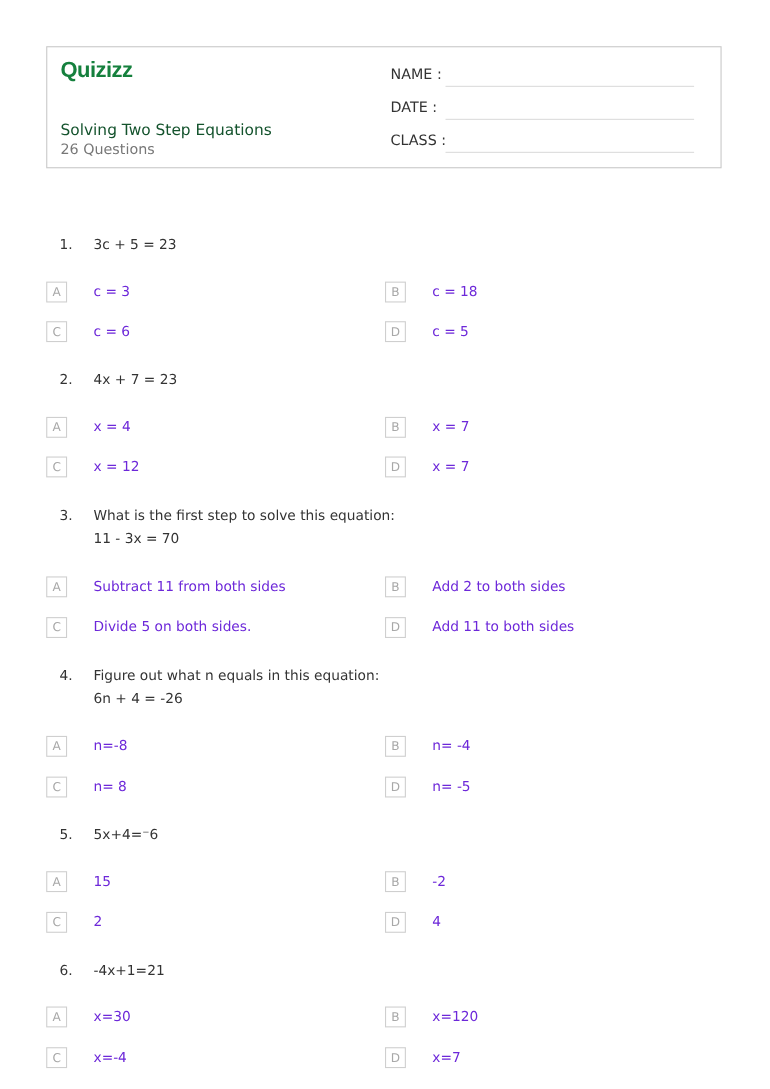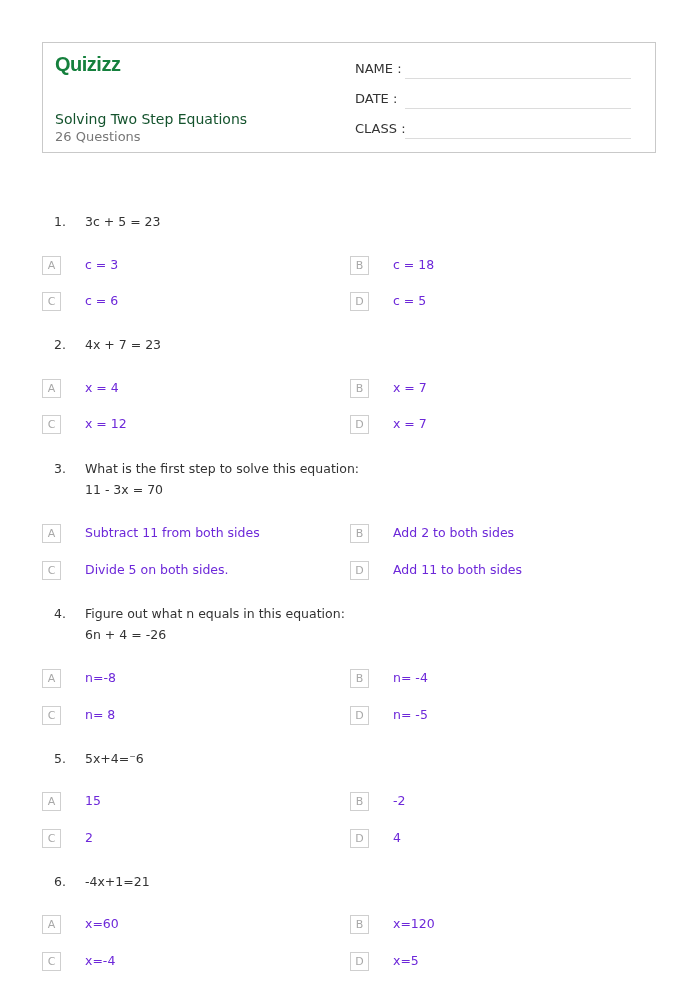--- a/index.html
+++ b/index.html
@@ -166,27 +166,27 @@
       <span class="opt-letter">D</span>
       <span class="opt-text">4</span>
     </div>
 </div>
 
 <div class="q" style="top:874px">
   <span class="q-num" style="top:0">6.</span>
   <span class="q-text" style="top:-3px">-4x+1=21</span>
   <div class="opt" style="left:42px;top:41px">
       <span class="opt-letter">A</span>
-      <span class="opt-text">x=60</span>
+      <span class="opt-text">x=30</span>
     </div>
   <div class="opt" style="left:350px;top:41px">
       <span class="opt-letter">B</span>
       <span class="opt-text">x=120</span>
     </div>
   <div class="opt" style="left:42px;top:78px">
       <span class="opt-letter">C</span>
       <span class="opt-text">x=-4</span>
     </div>
   <div class="opt" style="left:350px;top:78px">
       <span class="opt-letter">D</span>
-      <span class="opt-text">x=5</span>
+      <span class="opt-text">x=7</span>
     </div>
 </div>
 
 </body></html>

